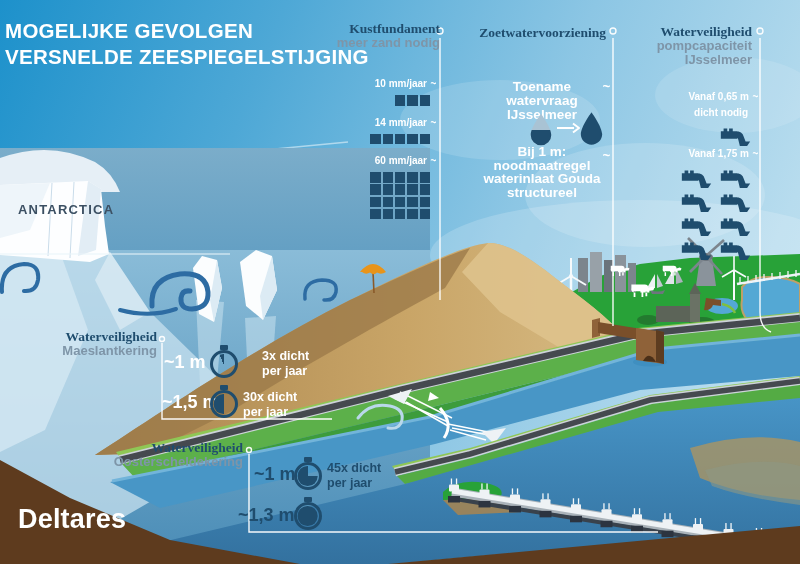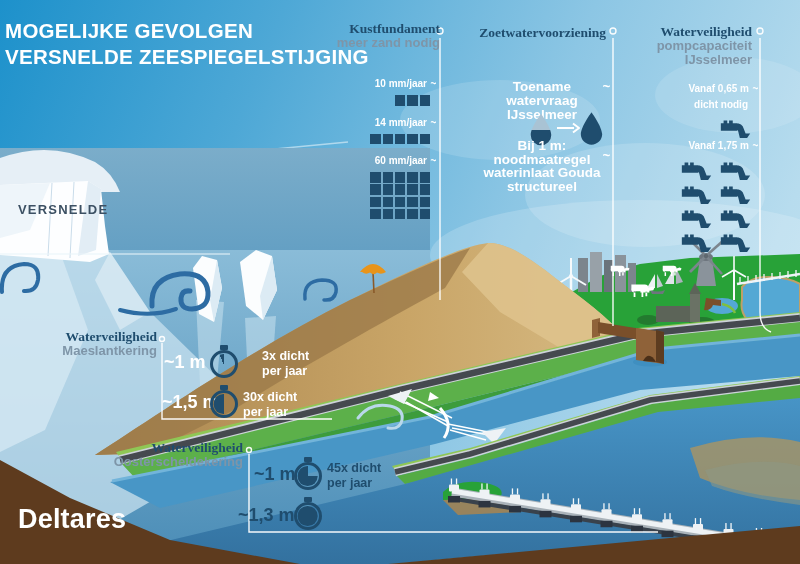--- a/index.html
+++ b/index.html
@@ -348,21 +348,21 @@
     <circle cx="249" cy="450" r="2.5"></circle>
         <path d="M249,454 V532 H658"></path>
   </g>
 </svg>
 
 <div class="abs main-title">
   <div>MOGELIJKE GEVOLGEN</div>
   <div>VERSNELDE ZEESPIEGELSTIJGING</div>
 </div>
 
-<div class="abs antarctica">VERSNELDE</div>
+<div class="abs antarctica">ANTARCTICA</div>
 
 <div class="col" style="left:290px;top:21px;width:150px;">
   <div class="col-title">Kustfundament</div>
   <div class="col-sub">meer zand nodig</div>
   <div style="margin-top:26px;" class="row-label"><span>10 mm/jaar</span><span class="tilde">~</span></div>
   <div class="sq-grid" style="grid-template-columns: repeat(3, 10.5px);">
         <div class="sq"></div>
         <div class="sq"></div>
         <div class="sq"></div>
       </div>
@@ -416,33 +416,33 @@
   <path d="M12,1 C12,1 2.5,14 2.5,20.5 a9.5,9.5 0 0 0 19,0 C21.5,14 12,1 12,1 z" fill="#a9c3d4"></path>
   <rect x="0" y="16" width="24" height="16" fill="#1f4d6e" clip-path="url(#dropclip)"></rect>
 </svg>
 <svg class="abs" style="left:556px;top:122px;" width="24" height="12" viewBox="0 0 24 12">
   <line x1="1" y1="6" x2="18" y2="6" stroke="#ffffff" stroke-width="2"></line>
   <path d="M17,1.5 L23,6 L17,10.5" fill="none" stroke="#ffffff" stroke-width="2" stroke-linejoin="round"></path>
 </svg>
 <svg class="abs" style="left:578px;top:109px;" width="27" height="40" viewBox="0 0 24 32">
   <path d="M12,1 C12,1 2.5,14 2.5,20.5 a9.5,9.5 0 0 0 19,0 C21.5,14 12,1 12,1 z" fill="#1f4d6e"></path>
 </svg>
-<div class="abs center-col" style="left:476px;top:139px;width:132px;line-height:13.5px;">
+<div class="abs center-col" style="left:476px;top:145px;width:132px;line-height:13.5px;">
   <div>Bij 1 m:</div>
   <div>noodmaatregel</div>
   <div>waterinlaat Gouda</div>
   <div>structureel</div>
 </div>
 <span class="abs center-col tilde" style="left:600px;top:149px;">~</span>
 
 <div class="col" style="left:640px;top:24px;width:122px;">
   <div class="col-title" style="padding-right:10px;">Waterveiligheid</div>
   <div class="col-sub" style="padding-right:10px;">pompcapaciteit</div>
   <div class="col-sub" style="padding-right:10px;">IJsselmeer</div>
-  <div style="margin-top:14px;" class="row-label"><span>Vanaf 0,65 m</span><span class="tilde">~</span></div>
+  <div style="margin-top:22px;" class="row-label"><span>Vanaf 0,65 m</span><span class="tilde">~</span></div>
   <div class="row-label note">dicht nodig</div>
   <div class="pump-one">
         <svg class="pump" viewBox="0 0 34 24">
           <use href="#pump-shape"></use>
         </svg>
       </div>
   <div style="" class="row-label"><span>Vanaf 1,75 m</span><span class="tilde">~</span></div>
   <div class="pump-row">
         <svg class="pump" viewBox="0 0 34 24">
           <use href="#pump-shape"></use>

